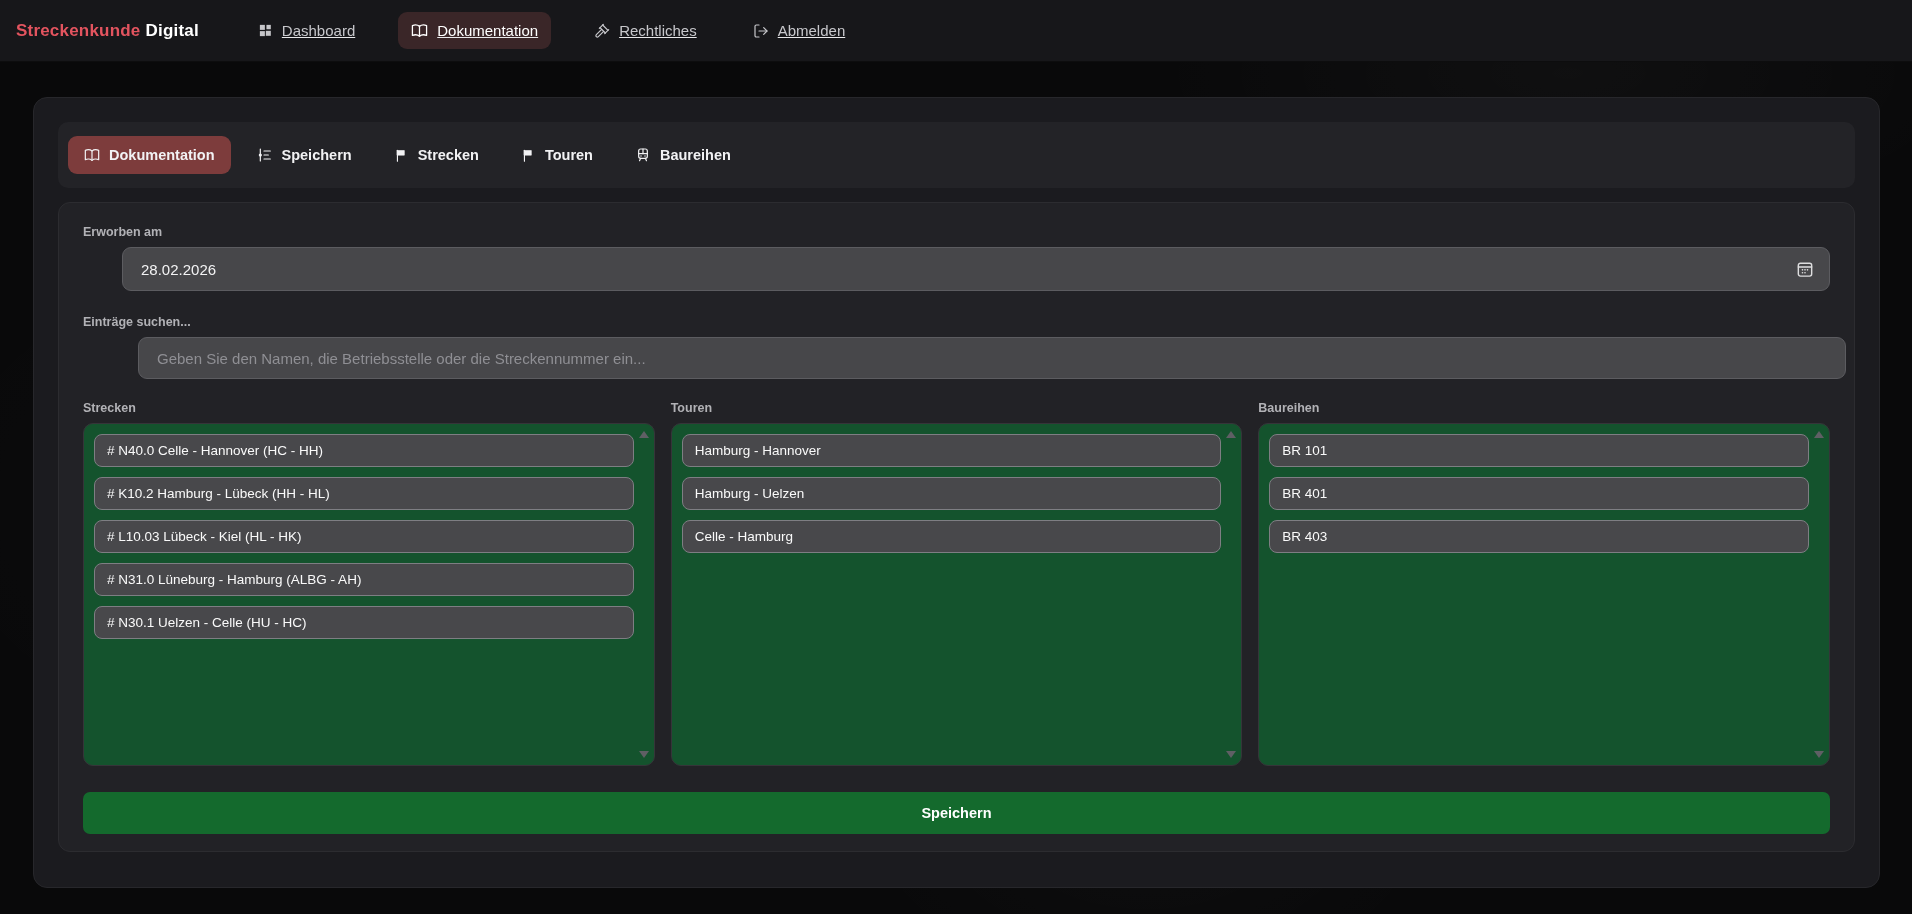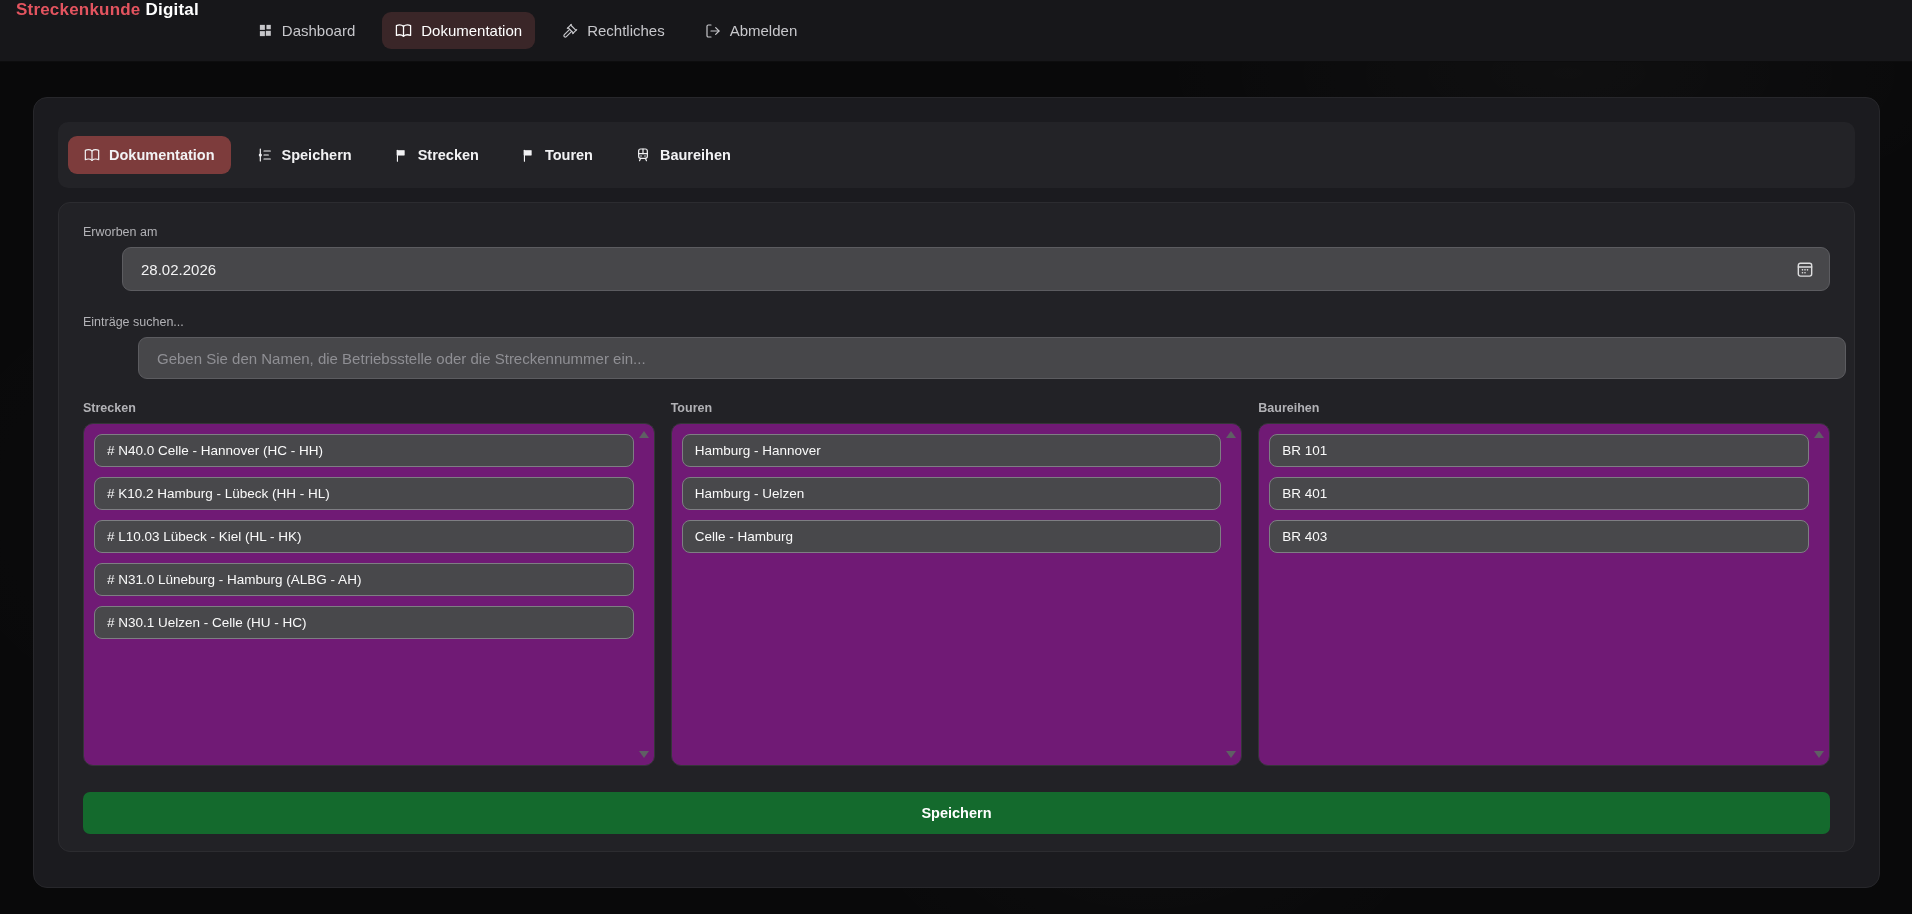--- a/index.html
+++ b/index.html
@@ -9,27 +9,27 @@
     background-color:#09090a;
     background-image:
       radial-gradient(ellipse 700px 260px at 82% 8%, rgba(255,255,255,0.028), transparent 60%),
       radial-gradient(ellipse 600px 420px at 15% 55%, rgba(255,255,255,0.016), transparent 65%),
       radial-gradient(ellipse 500px 300px at 60% 90%, rgba(255,255,255,0.018), transparent 60%);
     color:#e8e8ea;
   }
 
   
   .topbar {
-    height:62px; background:#17171a; display:flex; 
+    height:62px; background:#17171a; display:flex; align-items:center;
     padding:0 16px; border-bottom:1px solid #0d0d0e;
   }
   .brand { font-size:17px; font-weight:700; margin-right:46px; letter-spacing:.2px; }
   .brand .red { color:#e3545f; }
   .brand .white { color:#ffffff; margin-left:5px; }
-  .topnav { display:flex; align-items:center; gap:14px; }
+  .topnav { display:flex; align-items:center; gap:30px;text-decoration:underline; }
   .nav-item {
     display:flex; align-items:center; gap:9px; color:#c7c7cb; font-size:15px;
     padding:10px 13px; border-radius:9px; cursor:pointer; white-space:nowrap;
   }
   .nav-item.active { background:#3a2628; color:#ffffff; }
   .icon { display:inline-flex; align-items:center; justify-content:center; }
 
   
   .main-card {
     margin:35px 32px 0 33px; height:791px; background:#1b1b1f;
@@ -46,40 +46,40 @@
     color:#f2f2f4; font-size:14.5px; font-weight:700; cursor:pointer; white-space:nowrap;
   }
   .tab.active { background:#7d3c3c; }
 
   
   .form-card {
     margin-top:14px; background:#222226; border:1px solid #2c2c30;
     border-radius:12px; padding:22px 24px; height:650px;
   }
   .field-label {
-    font-size:12.5px; font-weight:400; color:#b2b2b6; margin-bottom:8px;
+    font-size:12.5px; font-weight:700; color:#b2b2b6; margin-bottom:8px;
   }
   .input-wrap { position:relative; margin-bottom:24px;padding-left:39px; }
   .text-input {
     width:100%; height:44px; background:#47474a; border:1px solid #5c5c60;
     border-radius:9px; color:#f3f3f4; font-size:15px; padding:0 44px 0 18px;
     font-family:"Liberation Sans", sans-serif; outline:none;
   }
   .text-input.search { height:42px; padding-right:18px;margin-left:16px; }
   .text-input::placeholder { color:#8f8f94; opacity:1; }
   .calendar-btn {
     position:absolute; right:15px; top:50%; transform:translateY(-50%);
     color:#dededf; display:inline-flex; cursor:pointer; background:none; border:none; padding:0;
   }
 
   
   .columns { display:grid; grid-template-columns:1fr 1fr 1fr; gap:16px; margin-bottom:0; }
   .col-label { font-size:12.5px; font-weight:700; color:#b2b2b6; margin-bottom:8px; }
   .listbox {
-    position:relative; height:343px; background:#701a75; border:1px solid #353539;
+    position:relative; height:343px; background:#14532d; border:1px solid #353539;
     border-radius:10px; padding:10px 20px 10px 10px; overflow:hidden;
   }
   .list-items { display:flex; flex-direction:column; gap:10px; }
   .list-item {
     height:33px; line-height:31px; background:#48484b; border:1px solid #7e7e83;
     border-radius:8px; color:#fafafa; font-size:13.5px; padding:0 12px; cursor:pointer;
     white-space:nowrap; overflow:hidden;
   }
   .scroll-up {
     position:absolute; top:7px; right:5px; width:0; height:0; cursor:pointer;

